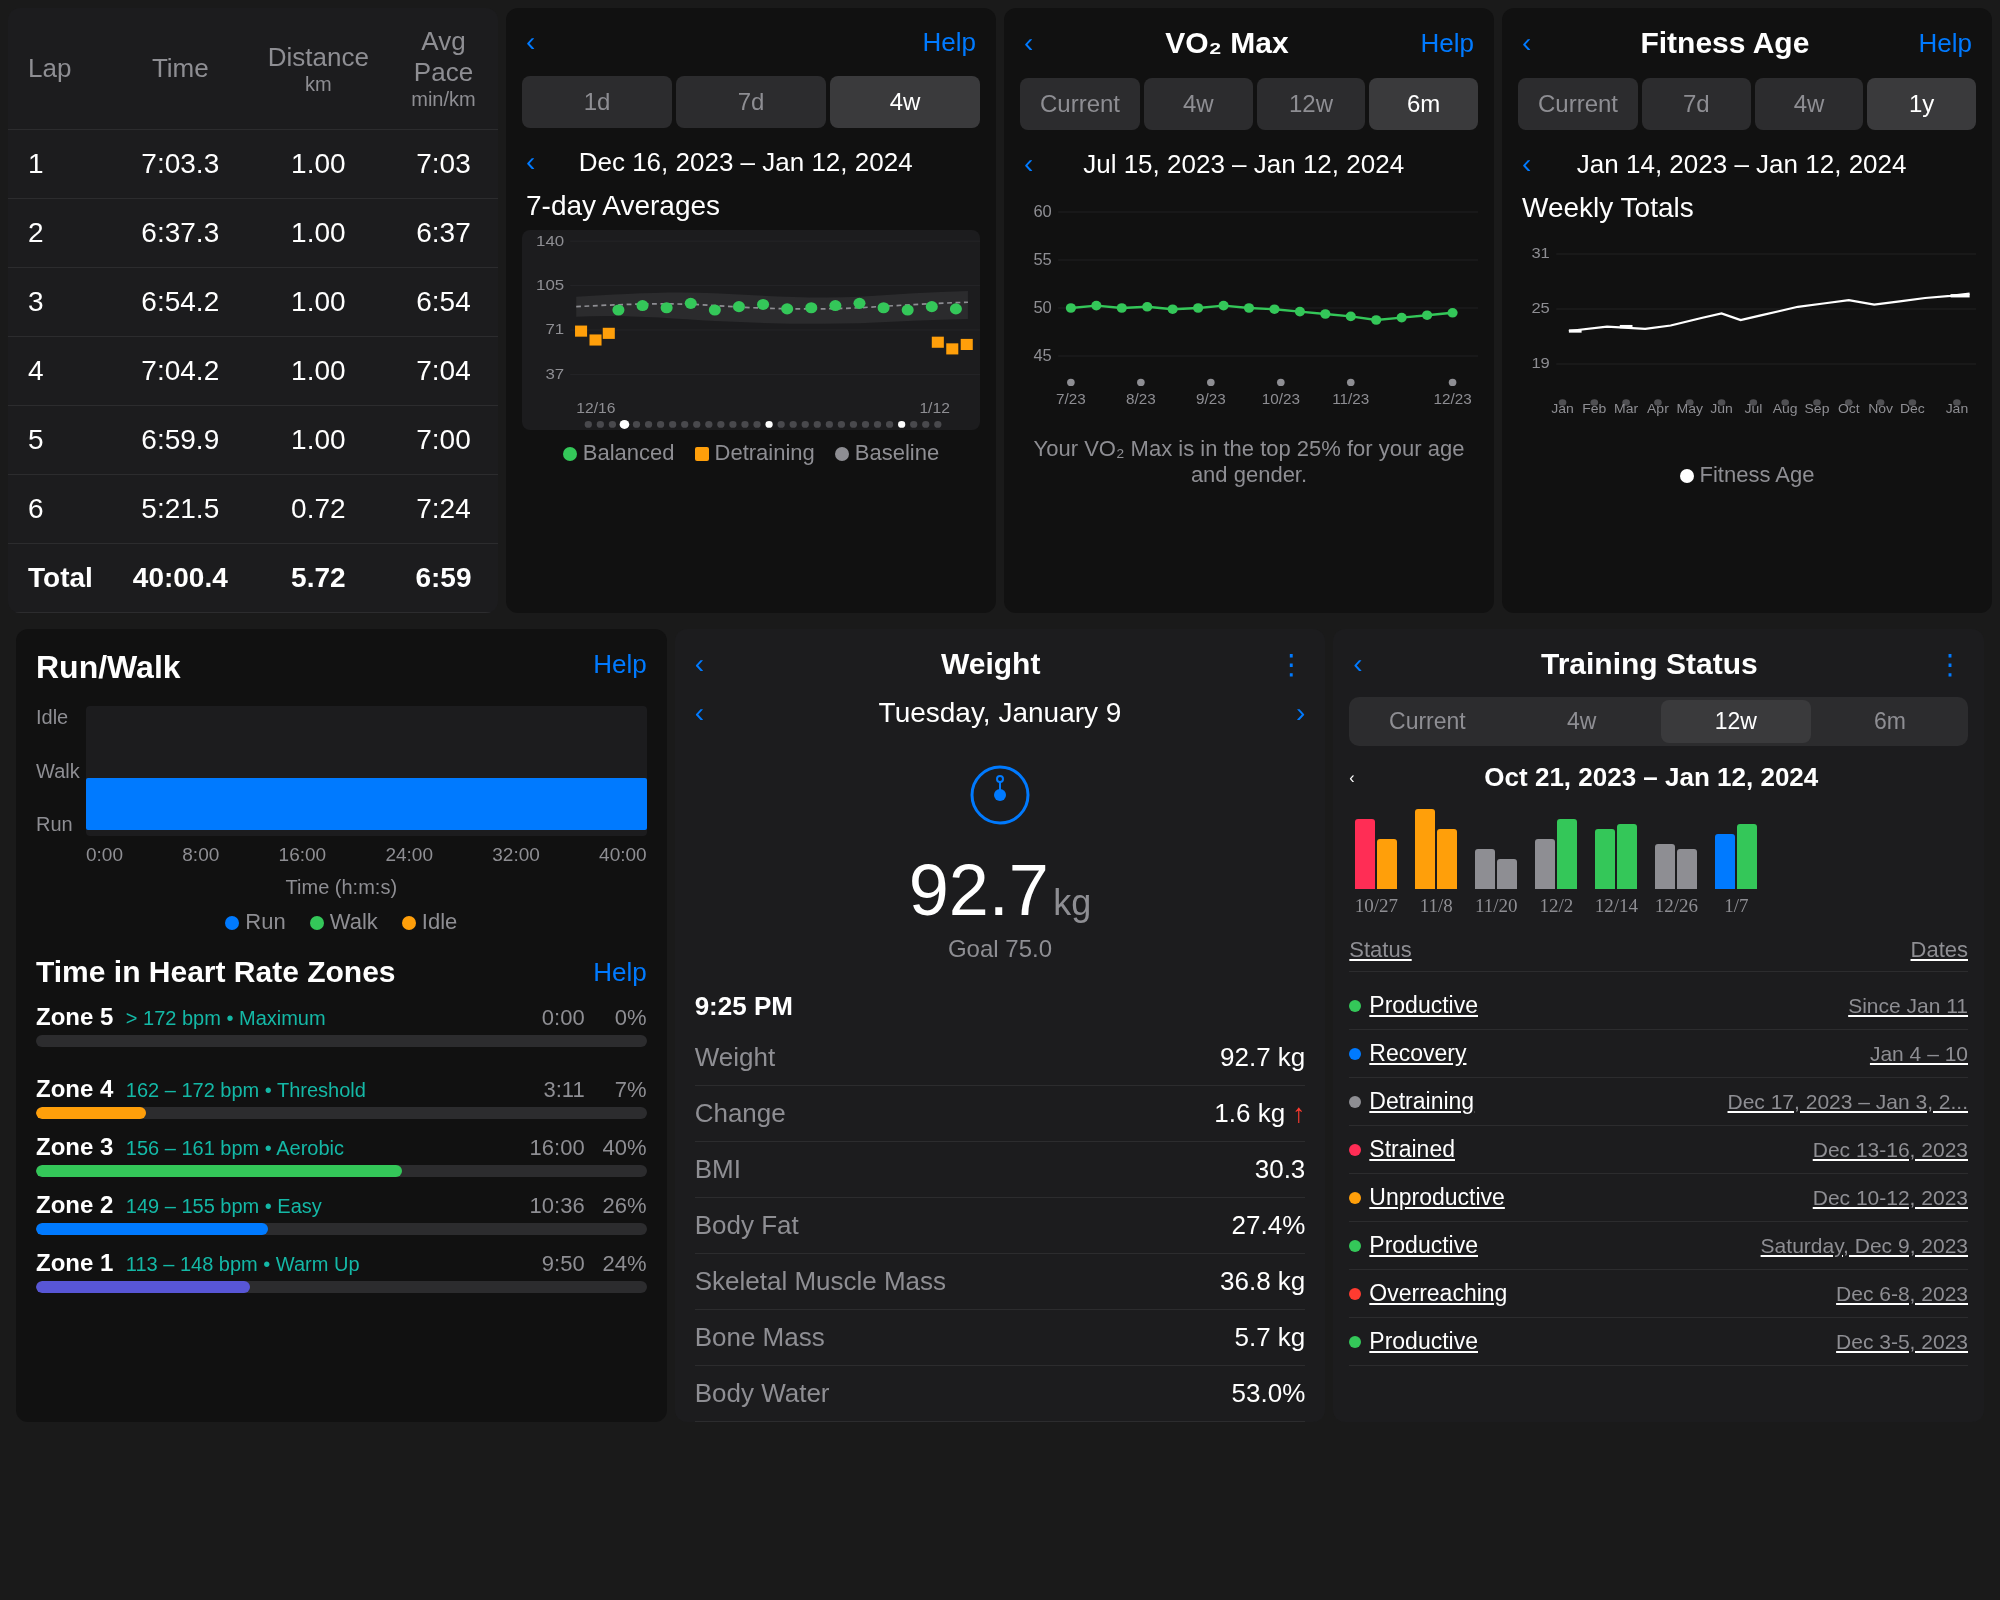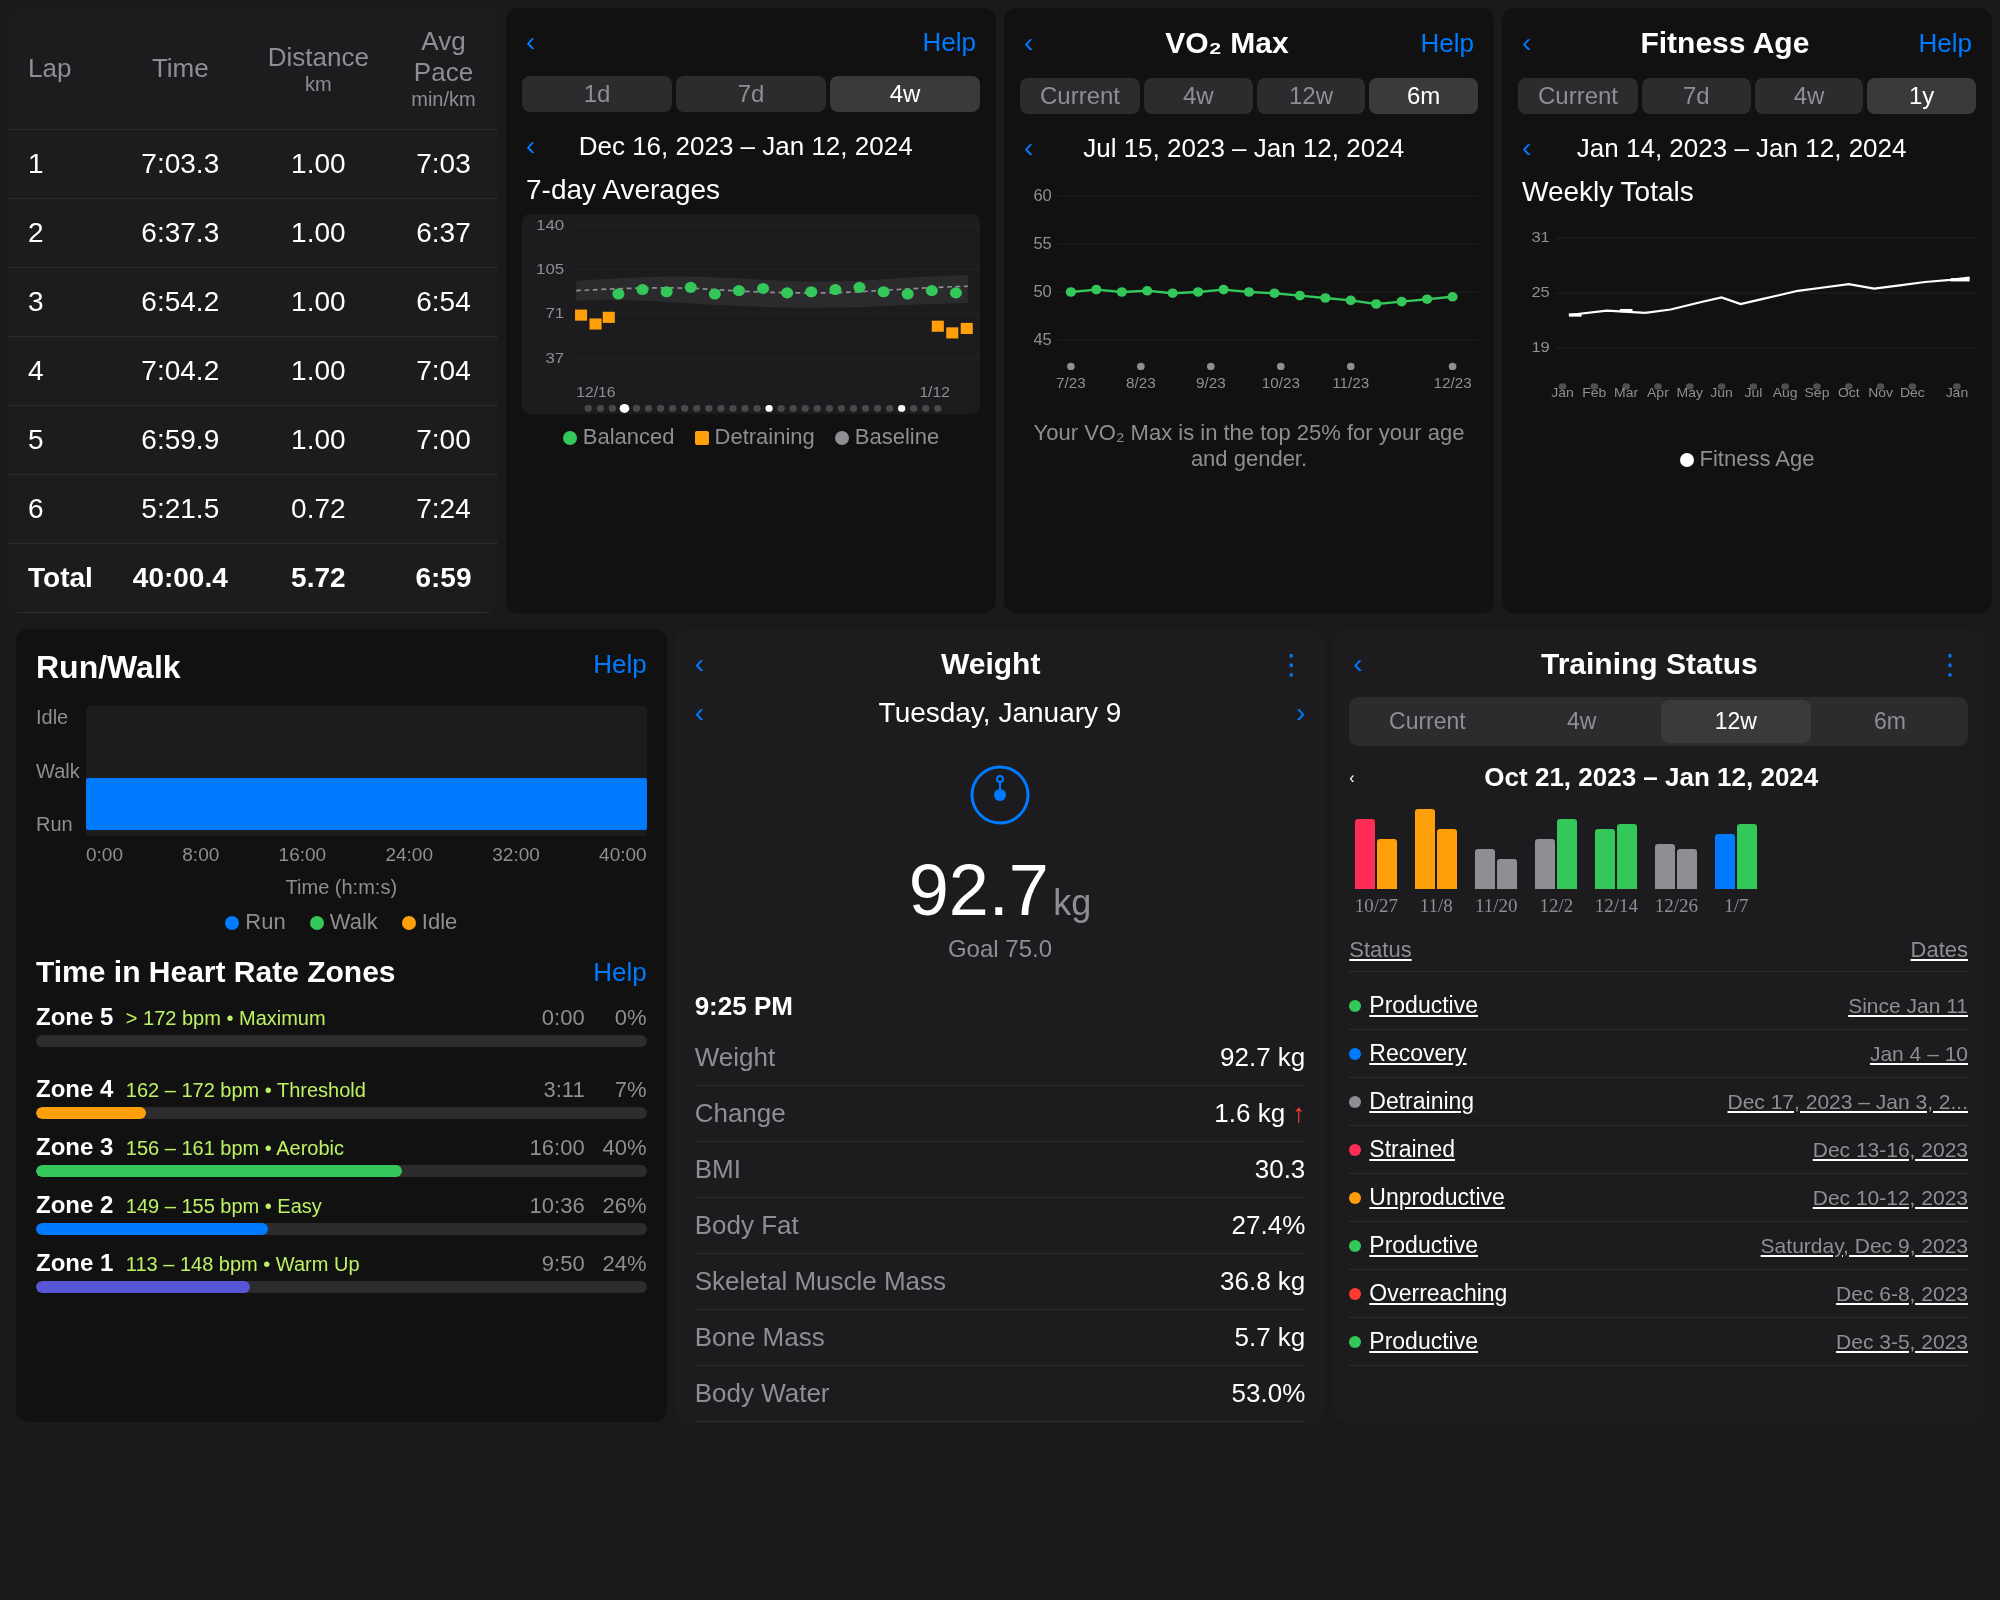--- a/index.html
+++ b/index.html
@@ -94,21 +94,21 @@
     
     .tab-selector {
       display: flex;
       justify-content: center;
       gap: 4px;
       margin: 10px 16px;
     }
     .tab-selector .tab-item {
       background: #2c2c2e;
       border-radius: 8px;
-      padding: 4px 20px;
+      padding: 12px 20px;
       font-size: 24px;
       color: #8e8e93;
       cursor: pointer;
       flex: 1;
       text-align: center;
     }
     .tab-selector .tab-item.active {
       background: #3a3a3c;
       color: #fff;
     }
@@ -293,21 +293,21 @@
       justify-content: space-between;
       align-items: baseline;
       margin-bottom: 4px;
     }
     .zone-name {
       font-size: 24px;
       font-weight: 600;
     }
     .zone-desc {
       font-size: 20px;
-      color: #bef264;
+      color: #14b8a6;
       margin-left: 8px;
     }
     .zone-time {
       font-size: 22px;
       color: #8e8e93;
     }
     .zone-pct {
       font-size: 22px;
       color: #8e8e93;
       width: 50px;

